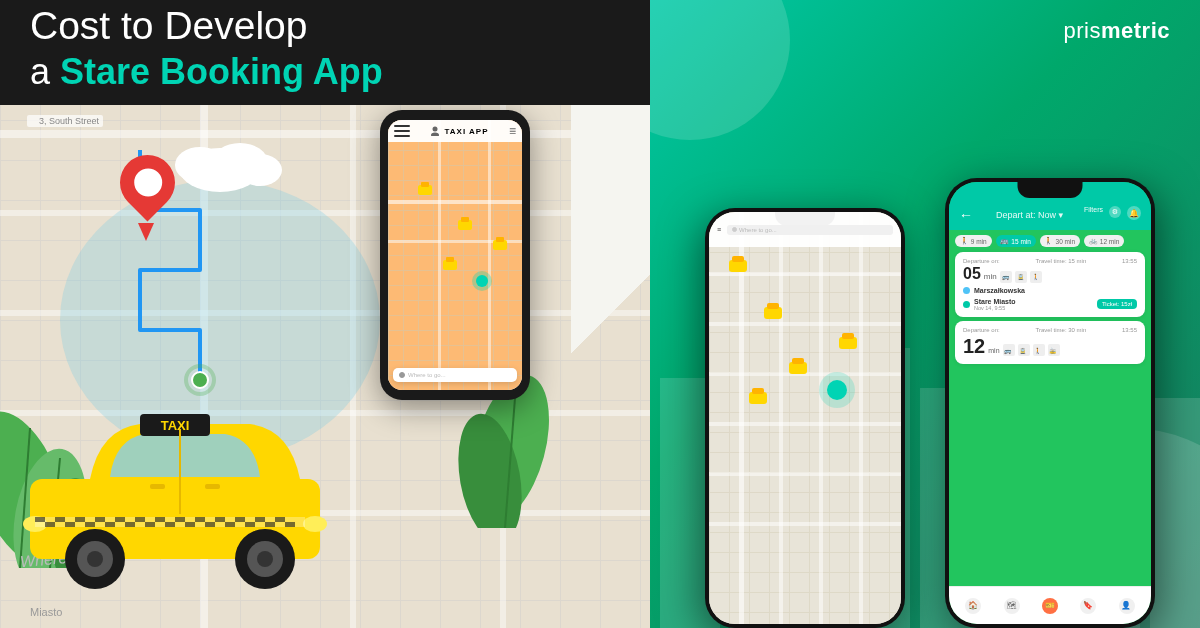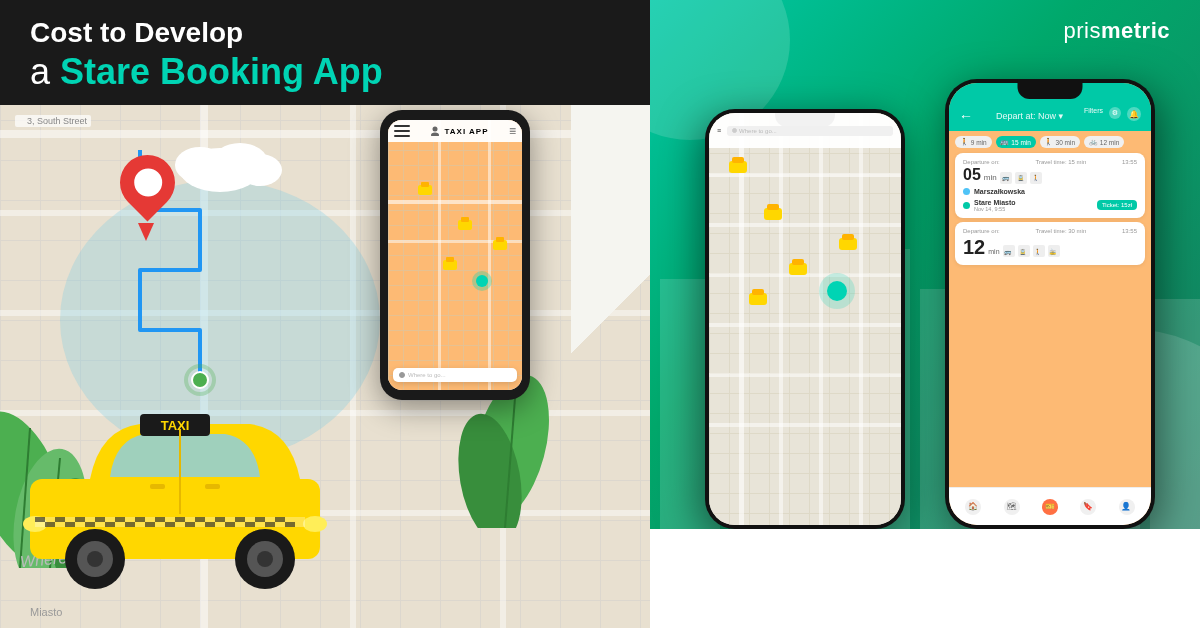--- a/index.html
+++ b/index.html
@@ -76,22 +76,22 @@
       padding-bottom: 12px;
       padding-left: 30px;
     }
 
     .header-text {
       color: white;
       line-height: 1.2;
     }
 
     .header-text .line1 {
-      font-size: 28px;
-      font-weight: 700;
+      font-size: 39px;
+      font-weight: 400;
       display: block;
     }
 
     .header-text .line2 {
       font-size: 36px;
       font-weight: 400;
       display: block;
     }
 
     .header-text .highlight {
@@ -281,21 +281,21 @@
       bottom: 10px;
       left: 30px;
       font-size: 11px;
       color: #999;
       z-index: 3;
     }
 
     
     .right-panel {
       width: 550px;
-      height: 529px;
+      height: 628px;
       background: linear-gradient(135deg, #00c9a7 0%, #00a86b 40%, #1a7a5e 100%);
       position: relative;
       overflow: hidden;
     }
 
     
     .deco-circle {
       position: absolute;
       border-radius: 50%;
       opacity: 0.15;
@@ -409,21 +409,21 @@
       border-radius: 0 0 12px 12px;
       z-index: 10;
     }
 
     .phone-front-screen {
       position: absolute;
       top: 4px;
       left: 4px;
       right: 4px;
       bottom: 4px;
-      background: #fdba74;
+      background: #22c55e;
       border-radius: 28px;
       overflow: hidden;
     }
 
     
     .fp-header {
       background: #00c9a7;
       padding: 22px 10px 8px 10px;
       display: flex;
       align-items: center;
@@ -773,21 +773,21 @@
     <div style="position:absolute;top:410px;left:0;right:0;height:6px;background:rgba(255,255,255,0.45);"></div>
     <div style="position:absolute;top:510px;left:0;right:0;height:6px;background:rgba(255,255,255,0.45);"></div>
 
     <div style="position:absolute;top:0;left:200px;bottom:0;width:8px;background:rgba(255,255,255,0.5);"></div>
     <div style="position:absolute;top:0;left:350px;bottom:0;width:6px;background:rgba(255,255,255,0.45);"></div>
     <div style="position:absolute;top:0;left:500px;bottom:0;width:6px;background:rgba(255,255,255,0.45);"></div>
   </div>
 
   <div class="map-circle"></div>
 
-  <div class="street-label" style="top:115px;left:15px;padding-left:12px;">3, South Street</div>
+  <div class="street-label" style="top:115px;left:27px;padding-left:12px;">3, South Street</div>
   <div class="street-label" style="top:115px;right:200px;">Home</div>
 
   <div class="header-bar">
     <div class="header-text">
       <span class="line1">Cost to Develop</span>
       <span class="line2">
         <span>a </span><span class="highlight">Stare Booking App</span>
       </span>
     </div>
   </div>

